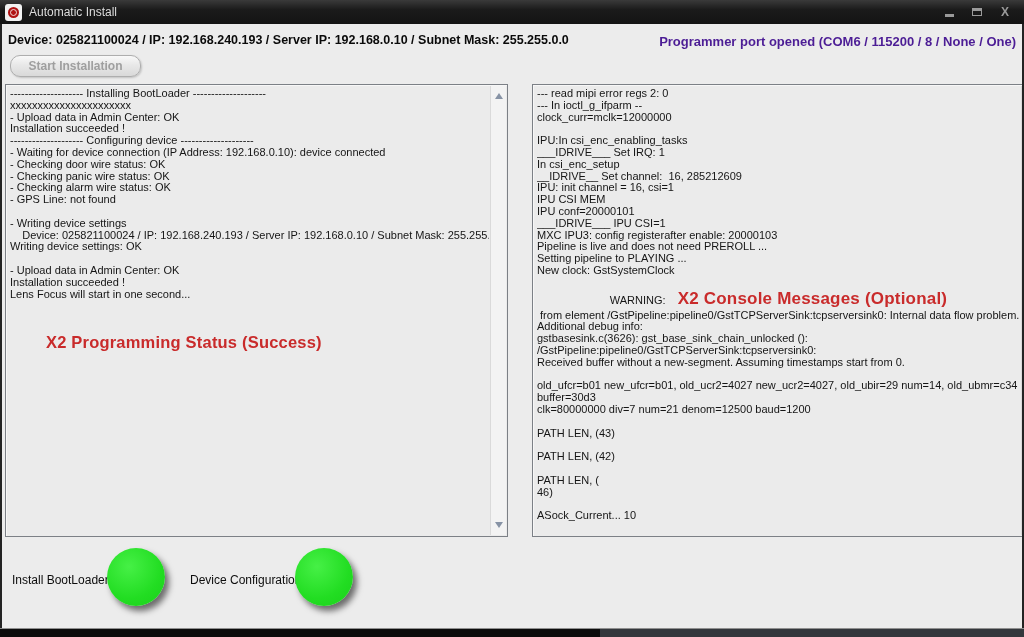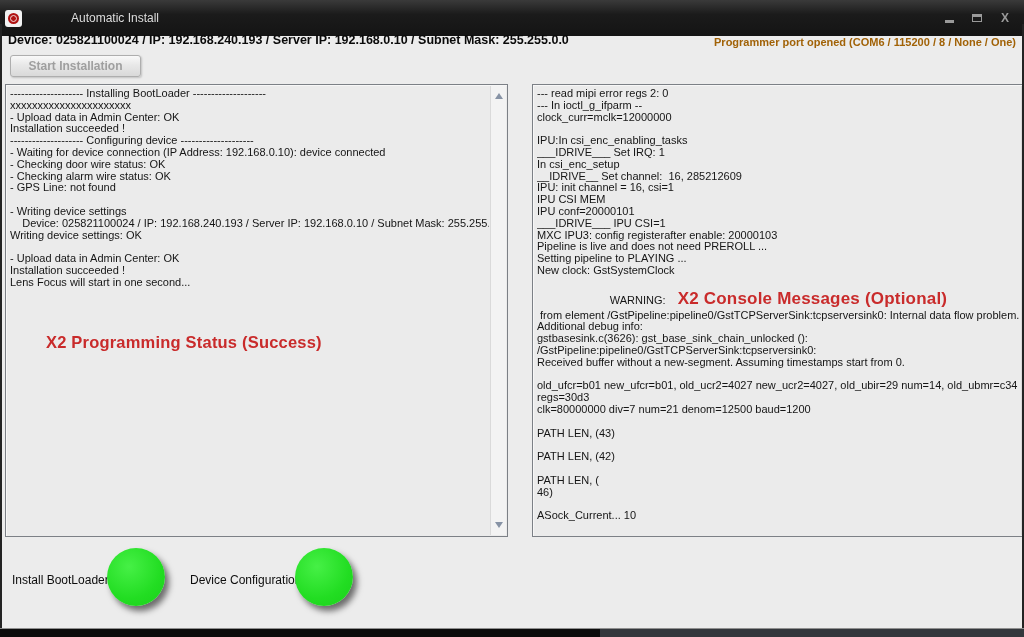--- a/index.html
+++ b/index.html
@@ -2,40 +2,40 @@
 <html><head>
 <meta charset="utf-8">
 <style>
   * { margin:0; padding:0; box-sizing:border-box; }
   html,body { width:1024px; height:637px; overflow:hidden; }
   body { font-family:"Liberation Sans", sans-serif; }
 
   .window { position:relative; width:1024px; height:637px; background:#ececec; }
 
   
-  .titlebar { position:absolute; left:0; top:0; width:1024px; height:36px;
-    background:linear-gradient(#3a3a3a,#1b1b1b 40%,#141414); display:flex; align-items:center;gap:42px; }
+  .titlebar { position:absolute; left:0; top:0; width:1024px; height:24px;
+    background:linear-gradient(#3a3a3a,#1b1b1b 40%,#141414); display:flex; align-items:center; }
   .app-icon { width:17px; height:17px; margin-left:5px; background:#f2f2f2; border-radius:3px;
     display:flex; align-items:center; justify-content:center; }
   .app-icon .ring { width:11px; height:11px; border-radius:50%; background:#b01212;
     display:flex; align-items:center; justify-content:center; }
   .app-icon .ring::after { content:""; width:5px; height:5px; border-radius:50%;
     border:1.5px solid #f0d9d9; }
   .title-text { color:#dcdcdc; font-size:12px; margin-left:7px; }
   .win-controls { margin-left:auto; display:flex; align-items:center; gap:14px; margin-right:12px; }
   .win-btn { color:#9a9a9a; font-weight:bold; font-size:12px; display:flex; align-items:center; justify-content:center; width:14px; height:14px; cursor:default; }
   .glyph-min { width:9px; height:3px; background:#9a9a9a; margin-top:6px; }
   .glyph-max { width:10px; height:8px; border:1px solid #9a9a9a; border-top-width:3px; }
 
   
   .device-info { position:absolute; left:8px; top:33px; font-size:12.5px; font-weight:bold; color:#0a0a0a; }
-  .port-info { position:absolute; right:8px; top:33px; text-align:center; font-size:11px; font-weight:bold; color:#a16207; line-height:18px; }
+  .port-info { position:absolute; right:8px; top:33px; text-align:center; font-size:13px; font-weight:bold; color:#4c1d95; line-height:18px; }
 
   .start-btn { position:absolute; left:10px; top:55px; width:131px; height:22px;
-    background:linear-gradient(#f9f9f9,#e8e8e8 45%,#d9d9d9); border:1px solid #aeaeae; border-radius:3px;
+    background:linear-gradient(#f9f9f9,#e8e8e8 45%,#d9d9d9); border:1px solid #aeaeae; border-radius:10px;
     font-family:"Liberation Sans", sans-serif; font-size:12px; font-weight:bold; color:#9f9f9f;
     box-shadow:1px 1px 2px rgba(0,0,0,0.18); }
 
   
   .panel { position:absolute; top:84px; height:453px; background:#ebebeb;
     border:1px solid #7c8086; box-shadow:inset 1px 1px 0 rgba(255,255,255,0.6); }
   .panel-left  { left:5px;  width:503px;padding-left:40px; }
   .panel-right { left:532px; width:507px; }
   .panel-content { position:absolute; left:4px; top:3px; right:18px; bottom:3px; overflow:hidden;
     font-size:11px; color:#151515; }
@@ -106,20 +106,21 @@
 
   <div class="panel panel-left">
     <div class="panel-content">
         <div class="log-line">-------------------- Installing BootLoader --------------------</div>
         <div class="log-line">xxxxxxxxxxxxxxxxxxxxxx</div>
         <div class="log-line">- Upload data in Admin Center: OK</div>
         <div class="log-line">Installation succeeded !</div>
         <div class="log-line">-------------------- Configuring device --------------------</div>
         <div class="log-line">- Waiting for device connection (IP Address: 192.168.0.10): device connected</div>
         <div class="log-line">- Checking door wire status: OK</div>
+        <div class="log-line">- Checking panic wire status: OK</div>
         <div class="log-line">- Checking alarm wire status: OK</div>
         <div class="log-line">- GPS Line: not found</div>
         <div class="log-line">&nbsp;</div>
         <div class="log-line">- Writing device settings</div>
         <div class="log-line">    Device: 025821100024 / IP: 192.168.240.193 / Server IP: 192.168.0.10 / Subnet Mask: 255.255.0.0</div>
         <div class="log-line">Writing device settings: OK</div>
         <div class="log-line">&nbsp;</div>
         <div class="log-line">- Upload data in Admin Center: OK</div>
         <div class="log-line">Installation succeeded !</div>
         <div class="log-line">Lens Focus will start in one second...</div>
@@ -161,21 +162,21 @@
         <span class="red-inline">X2 Console Messages (Optional)</span>
       </div>
       <div>
           <div class="log-line"> from element /GstPipeline:pipeline0/GstTCPServerSink:tcpserversink0: Internal data flow problem.</div>
           <div class="log-line">Additional debug info:</div>
           <div class="log-line">gstbasesink.c(3626): gst_base_sink_chain_unlocked ():</div>
           <div class="log-line">/GstPipeline:pipeline0/GstTCPServerSink:tcpserversink0:</div>
           <div class="log-line">Received buffer without a new-segment. Assuming timestamps start from 0.</div>
           <div class="log-line">&nbsp;</div>
           <div class="log-line">old_ufcr=b01 new_ufcr=b01, old_ucr2=4027 new_ucr2=4027, old_ubir=29 num=14, old_ubmr=c34</div>
-          <div class="log-line">regs=30d3</div>
+          <div class="log-line">buffer=30d3</div>
           <div class="log-line">clk=80000000 div=7 num=21 denom=12500 baud=1200</div>
           <div class="log-line">&nbsp;</div>
           <div class="log-line">PATH LEN, (43)</div>
           <div class="log-line">&nbsp;</div>
           <div class="log-line">PATH LEN, (42)</div>
           <div class="log-line">&nbsp;</div>
           <div class="log-line">PATH LEN, (</div>
           <div class="log-line">46)</div>
           <div class="log-line">&nbsp;</div>
           <div class="log-line">ASock_Current... 10</div>

